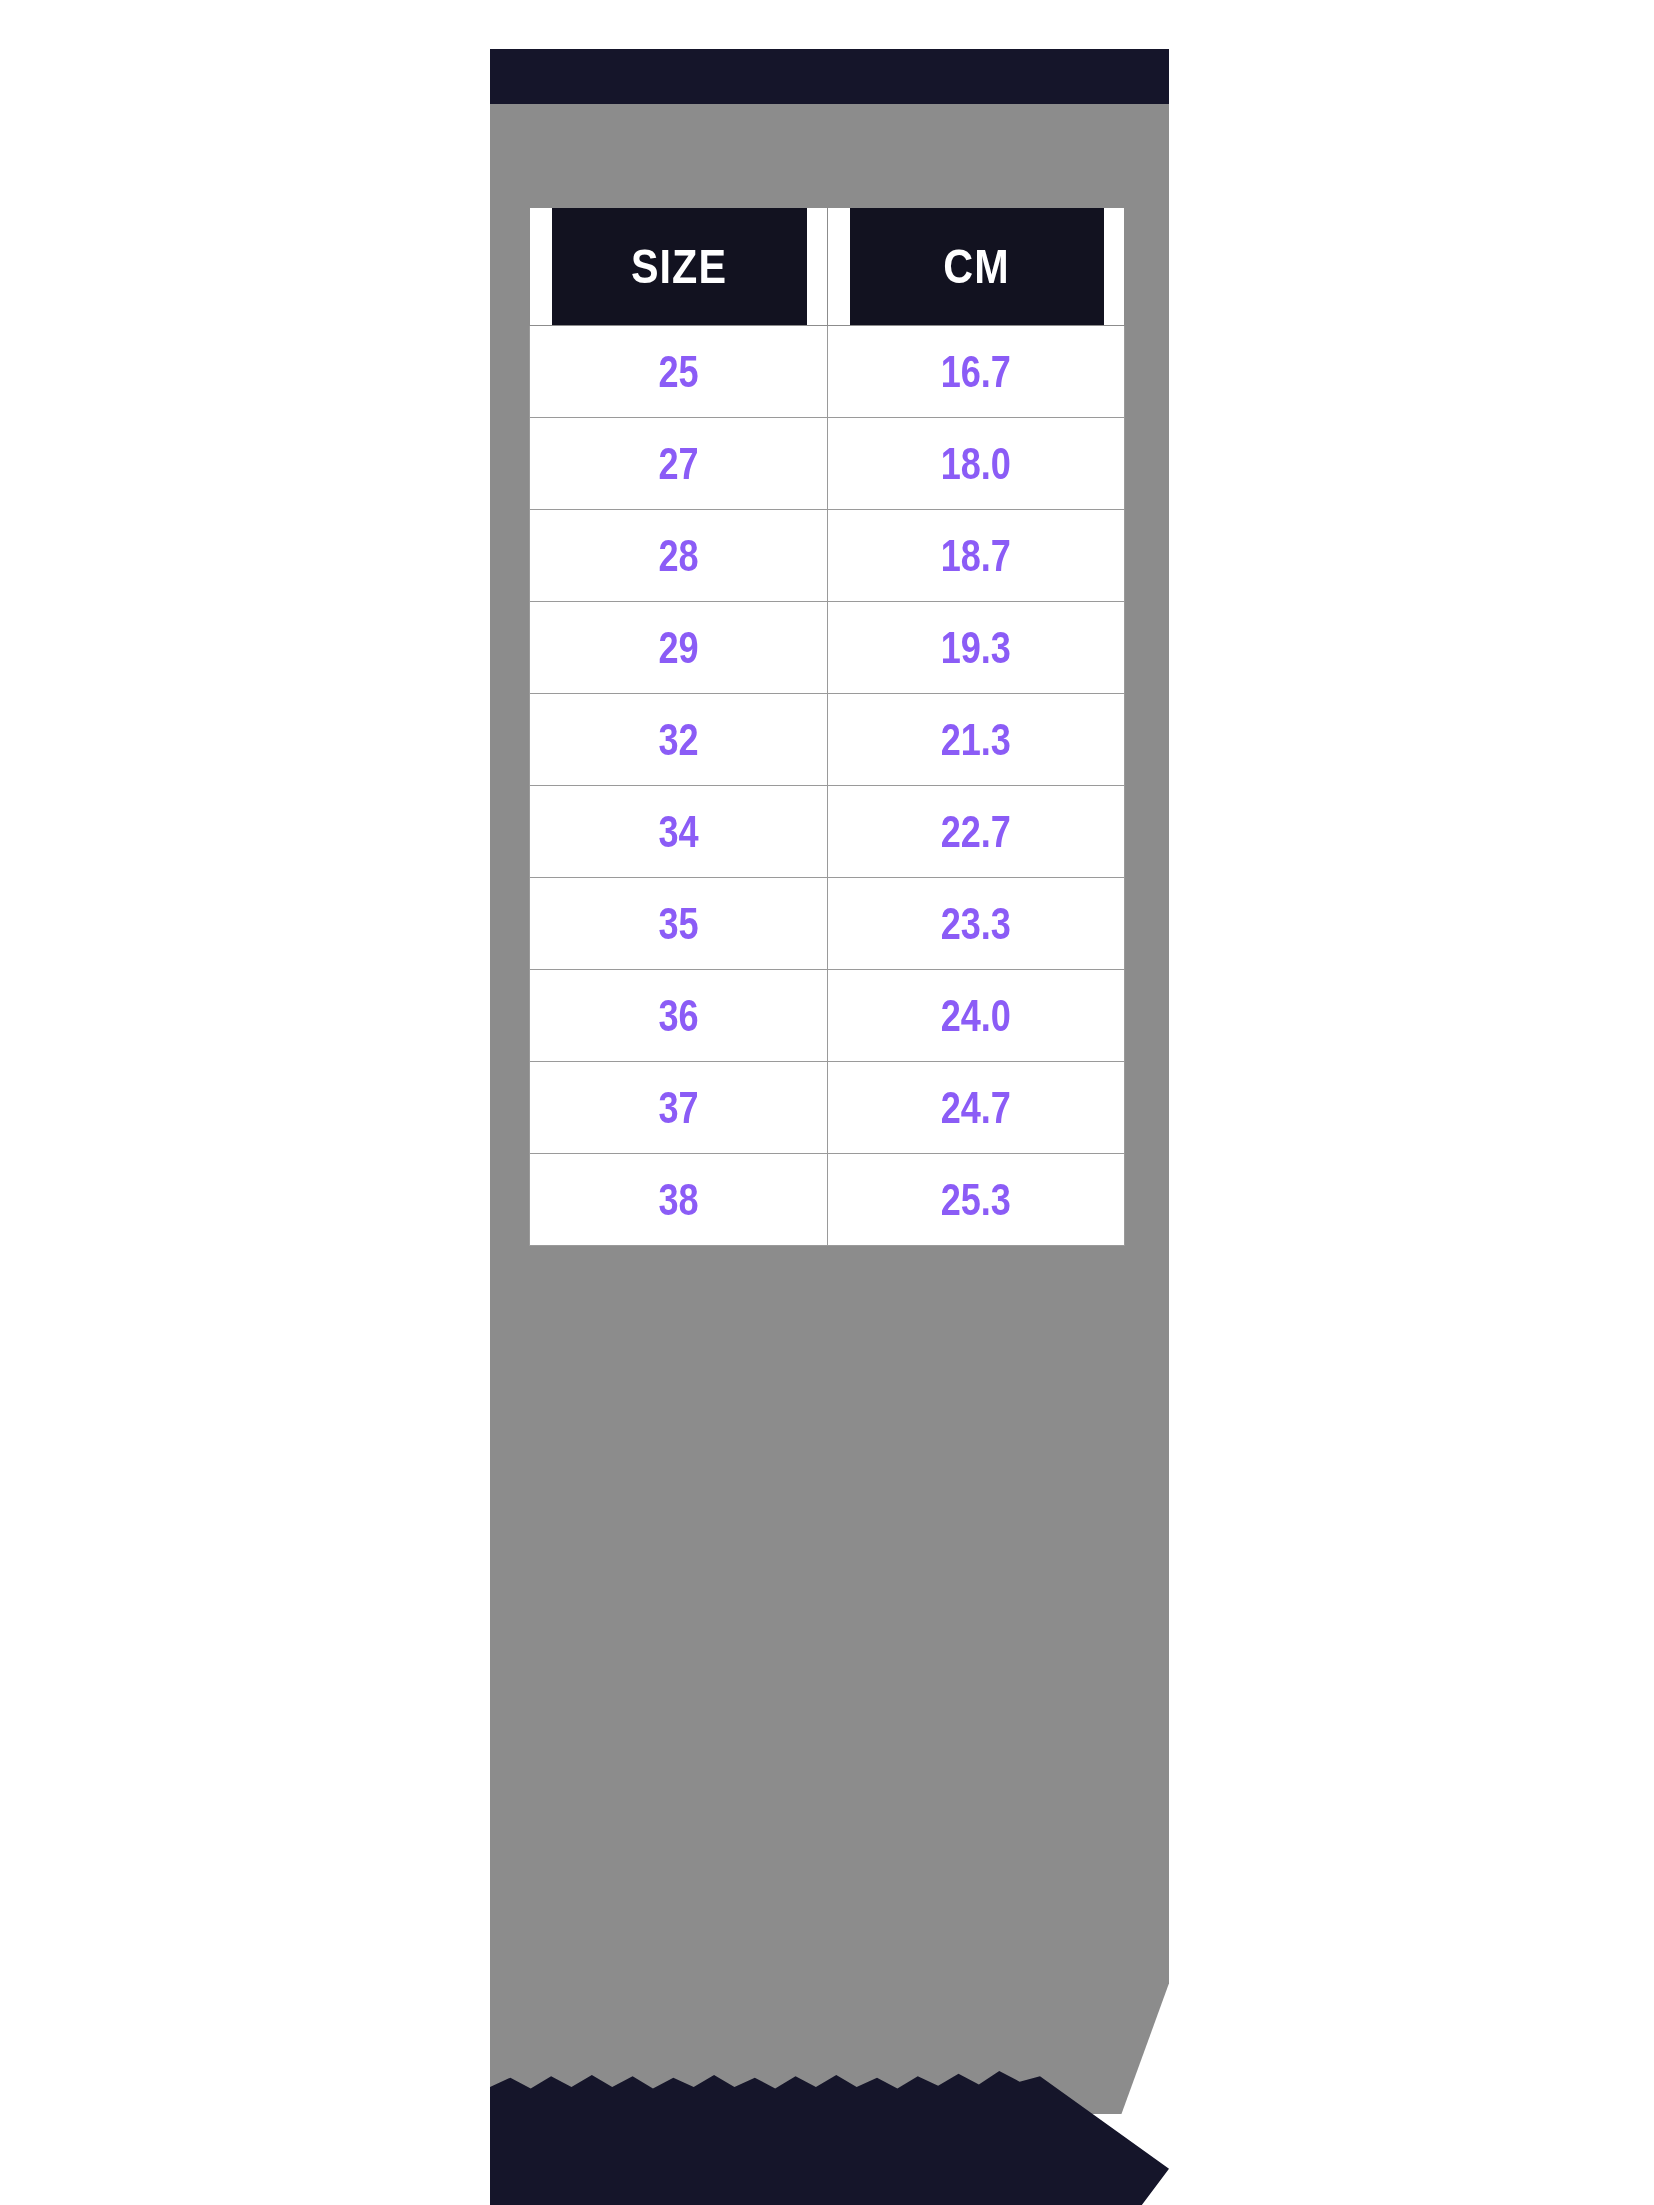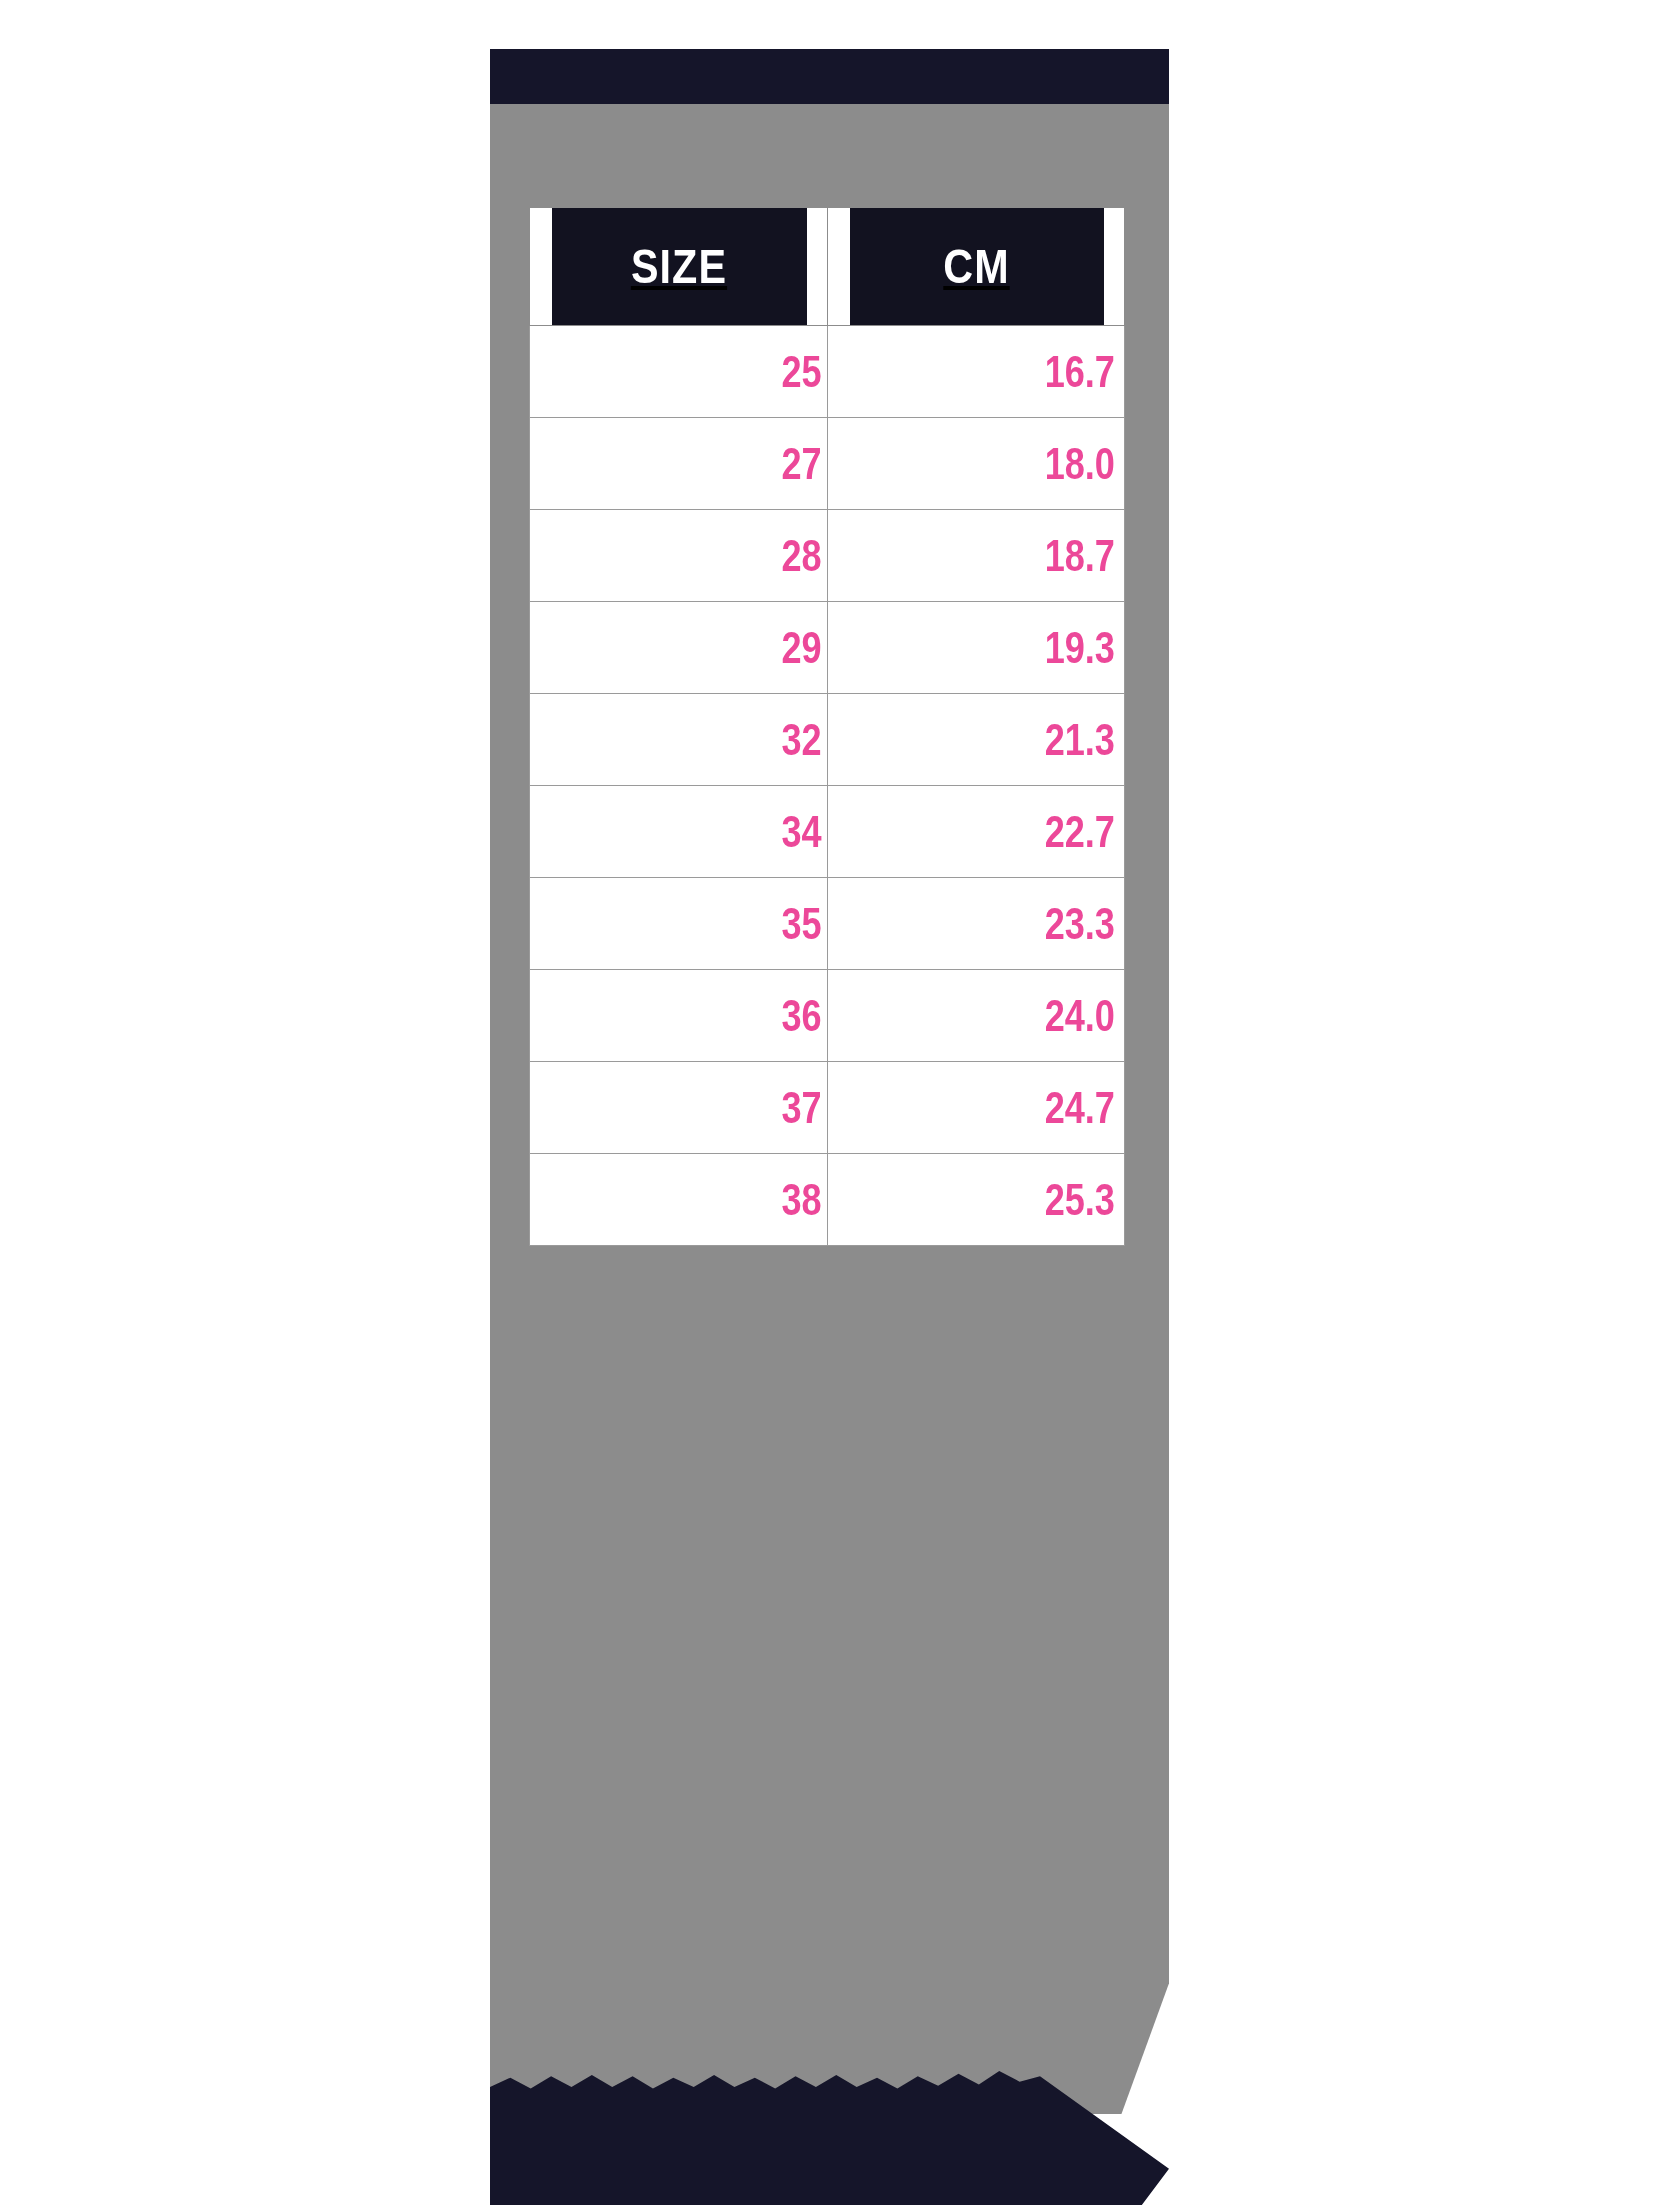--- a/index.html
+++ b/index.html
@@ -94,21 +94,20 @@
 
   
   .size-table {
     position: absolute;
     left: 529px;
     top: 207px;
     width: 595px;
     border-collapse: collapse;
     table-layout: fixed;
     background: #ffffff;
-    text-decoration: underline;
   }
   .size-table col.col-size { width: 298px; }
   .size-table col.col-cm   { width: 297px; }
 
   .size-table thead th {
     background: #121220;
     color: #ffffff;
     height: 115px;
     font-size: 48px;
     font-weight: 700;
@@ -116,23 +115,23 @@
     text-align: center;
     vertical-align: middle;
     border: 0.9px solid #8c8c8c;
     font-family: "Liberation Sans Narrow", "Liberation Sans", sans-serif;
     transform: scaleX(0.86);
   }
 
   .size-table tbody td {
     height: 89px;
     border: 0.9px solid #9a9a9a;
-    text-align: right;
+    text-align: center;
     vertical-align: middle;
-    color: #ec4899;
+    color: #8b5cf6;
     font-size: 44px;
     font-weight: 700;
     font-family: "Liberation Sans Narrow", "Liberation Sans", sans-serif;
     background: #ffffff;
     letter-spacing: 0px;
   }
   .size-table tbody td span {
     display: inline-block;
     transform: scaleX(0.82);
   }

